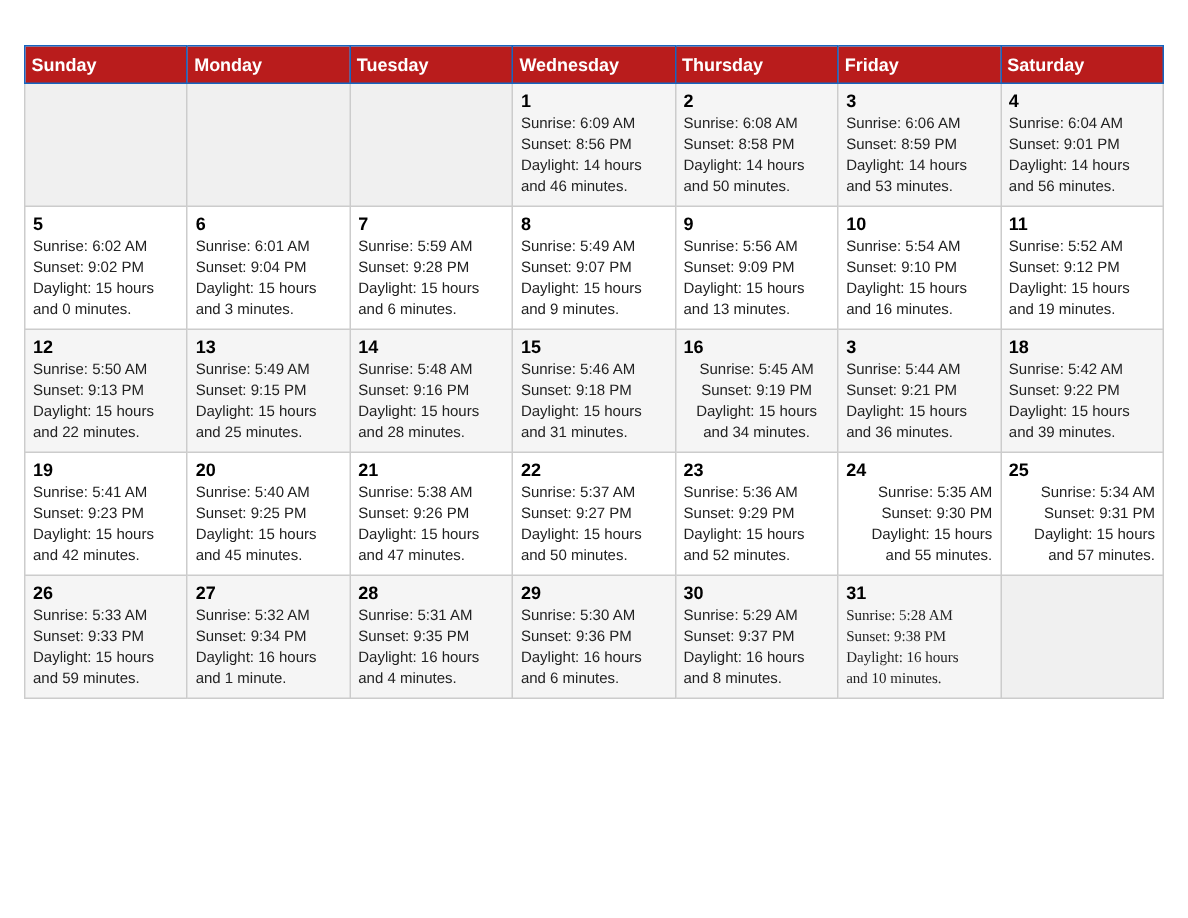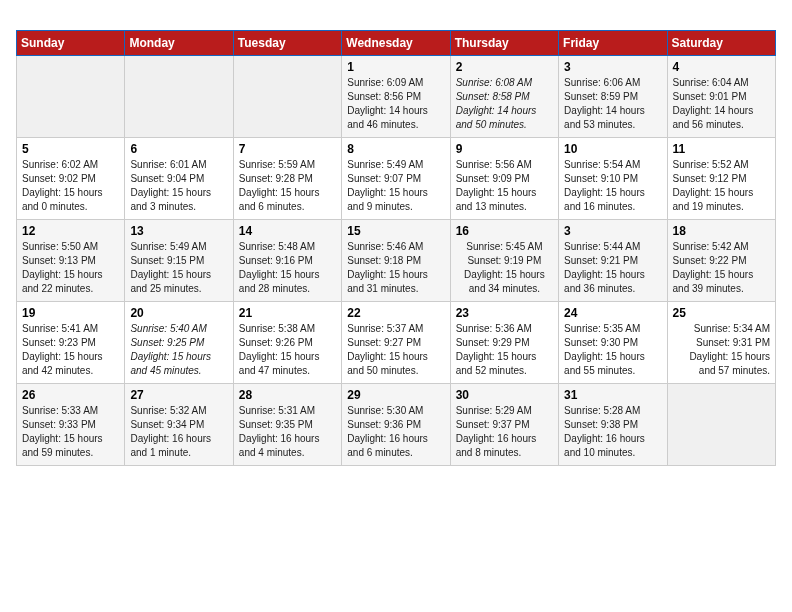--- a/index.html
+++ b/index.html
@@ -108,21 +108,21 @@
         <td class="empty-cell"></td>
         <td>
           <span class="day-num">1</span>
           <div class="day-info" style="white-space: pre-line;">Sunrise: 6:09 AM
 Sunset: 8:56 PM
 Daylight: 14 hours
 and 46 minutes.</div>
         </td>
         <td>
           <span class="day-num">2</span>
-          <div class="day-info" style="white-space: pre-line; font-style: italic;">Sunrise: 6:08 AM
+          <div class="day-info" style="white-space: pre-line;">Sunrise: 6:08 AM
 Sunset: 8:58 PM
 Daylight: 14 hours
 and 50 minutes.</div>
         </td>
         <td>
           <span class="day-num">3</span>
           <div class="day-info" style="white-space: pre-line;">Sunrise: 6:06 AM
 Sunset: 8:59 PM
 Daylight: 14 hours
 and 53 minutes.</div>
@@ -240,21 +240,21 @@
       <tr>
         <td>
           <span class="day-num">19</span>
           <div class="day-info" style="white-space: pre-line;">Sunrise: 5:41 AM
 Sunset: 9:23 PM
 Daylight: 15 hours
 and 42 minutes.</div>
         </td>
         <td>
           <span class="day-num">20</span>
-          <div class="day-info" style="white-space: pre-line; font-style: italic;">Sunrise: 5:40 AM
+          <div class="day-info" style="white-space: pre-line;">Sunrise: 5:40 AM
 Sunset: 9:25 PM
 Daylight: 15 hours
 and 45 minutes.</div>
         </td>
         <td>
           <span class="day-num">21</span>
           <div class="day-info" style="white-space: pre-line;">Sunrise: 5:38 AM
 Sunset: 9:26 PM
 Daylight: 15 hours
 and 47 minutes.</div>
@@ -268,21 +268,21 @@
         </td>
         <td>
           <span class="day-num">23</span>
           <div class="day-info" style="white-space: pre-line;">Sunrise: 5:36 AM
 Sunset: 9:29 PM
 Daylight: 15 hours
 and 52 minutes.</div>
         </td>
         <td>
           <span class="day-num">24</span>
-          <div class="day-info" style="white-space: pre-line;">Sunrise: 5:35 AM
+          <div class="day-info" style="white-space: pre-line; text-align: right;">Sunrise: 5:35 AM
 Sunset: 9:30 PM
 Daylight: 15 hours
 and 55 minutes.</div>
         </td>
         <td>
           <span class="day-num">25</span>
           <div class="day-info" style="white-space: pre-line; text-align: right;">Sunrise: 5:34 AM
 Sunset: 9:31 PM
 Daylight: 15 hours
 and 57 minutes.</div>
@@ -319,21 +319,21 @@
         </td>
         <td>
           <span class="day-num">30</span>
           <div class="day-info" style="white-space: pre-line;">Sunrise: 5:29 AM
 Sunset: 9:37 PM
 Daylight: 16 hours
 and 8 minutes.</div>
         </td>
         <td>
           <span class="day-num">31</span>
-          <div class="day-info" style="white-space: pre-line;">Sunrise: 5:28 AM
+          <div class="day-info" style="white-space: pre-line; font-family: Liberation Serif, serif;">Sunrise: 5:28 AM
 Sunset: 9:38 PM
 Daylight: 16 hours
 and 10 minutes.</div>
         </td>
         <td class="empty-cell"></td>
       </tr>
     </tbody>
 </table>
 
 </body></html>

